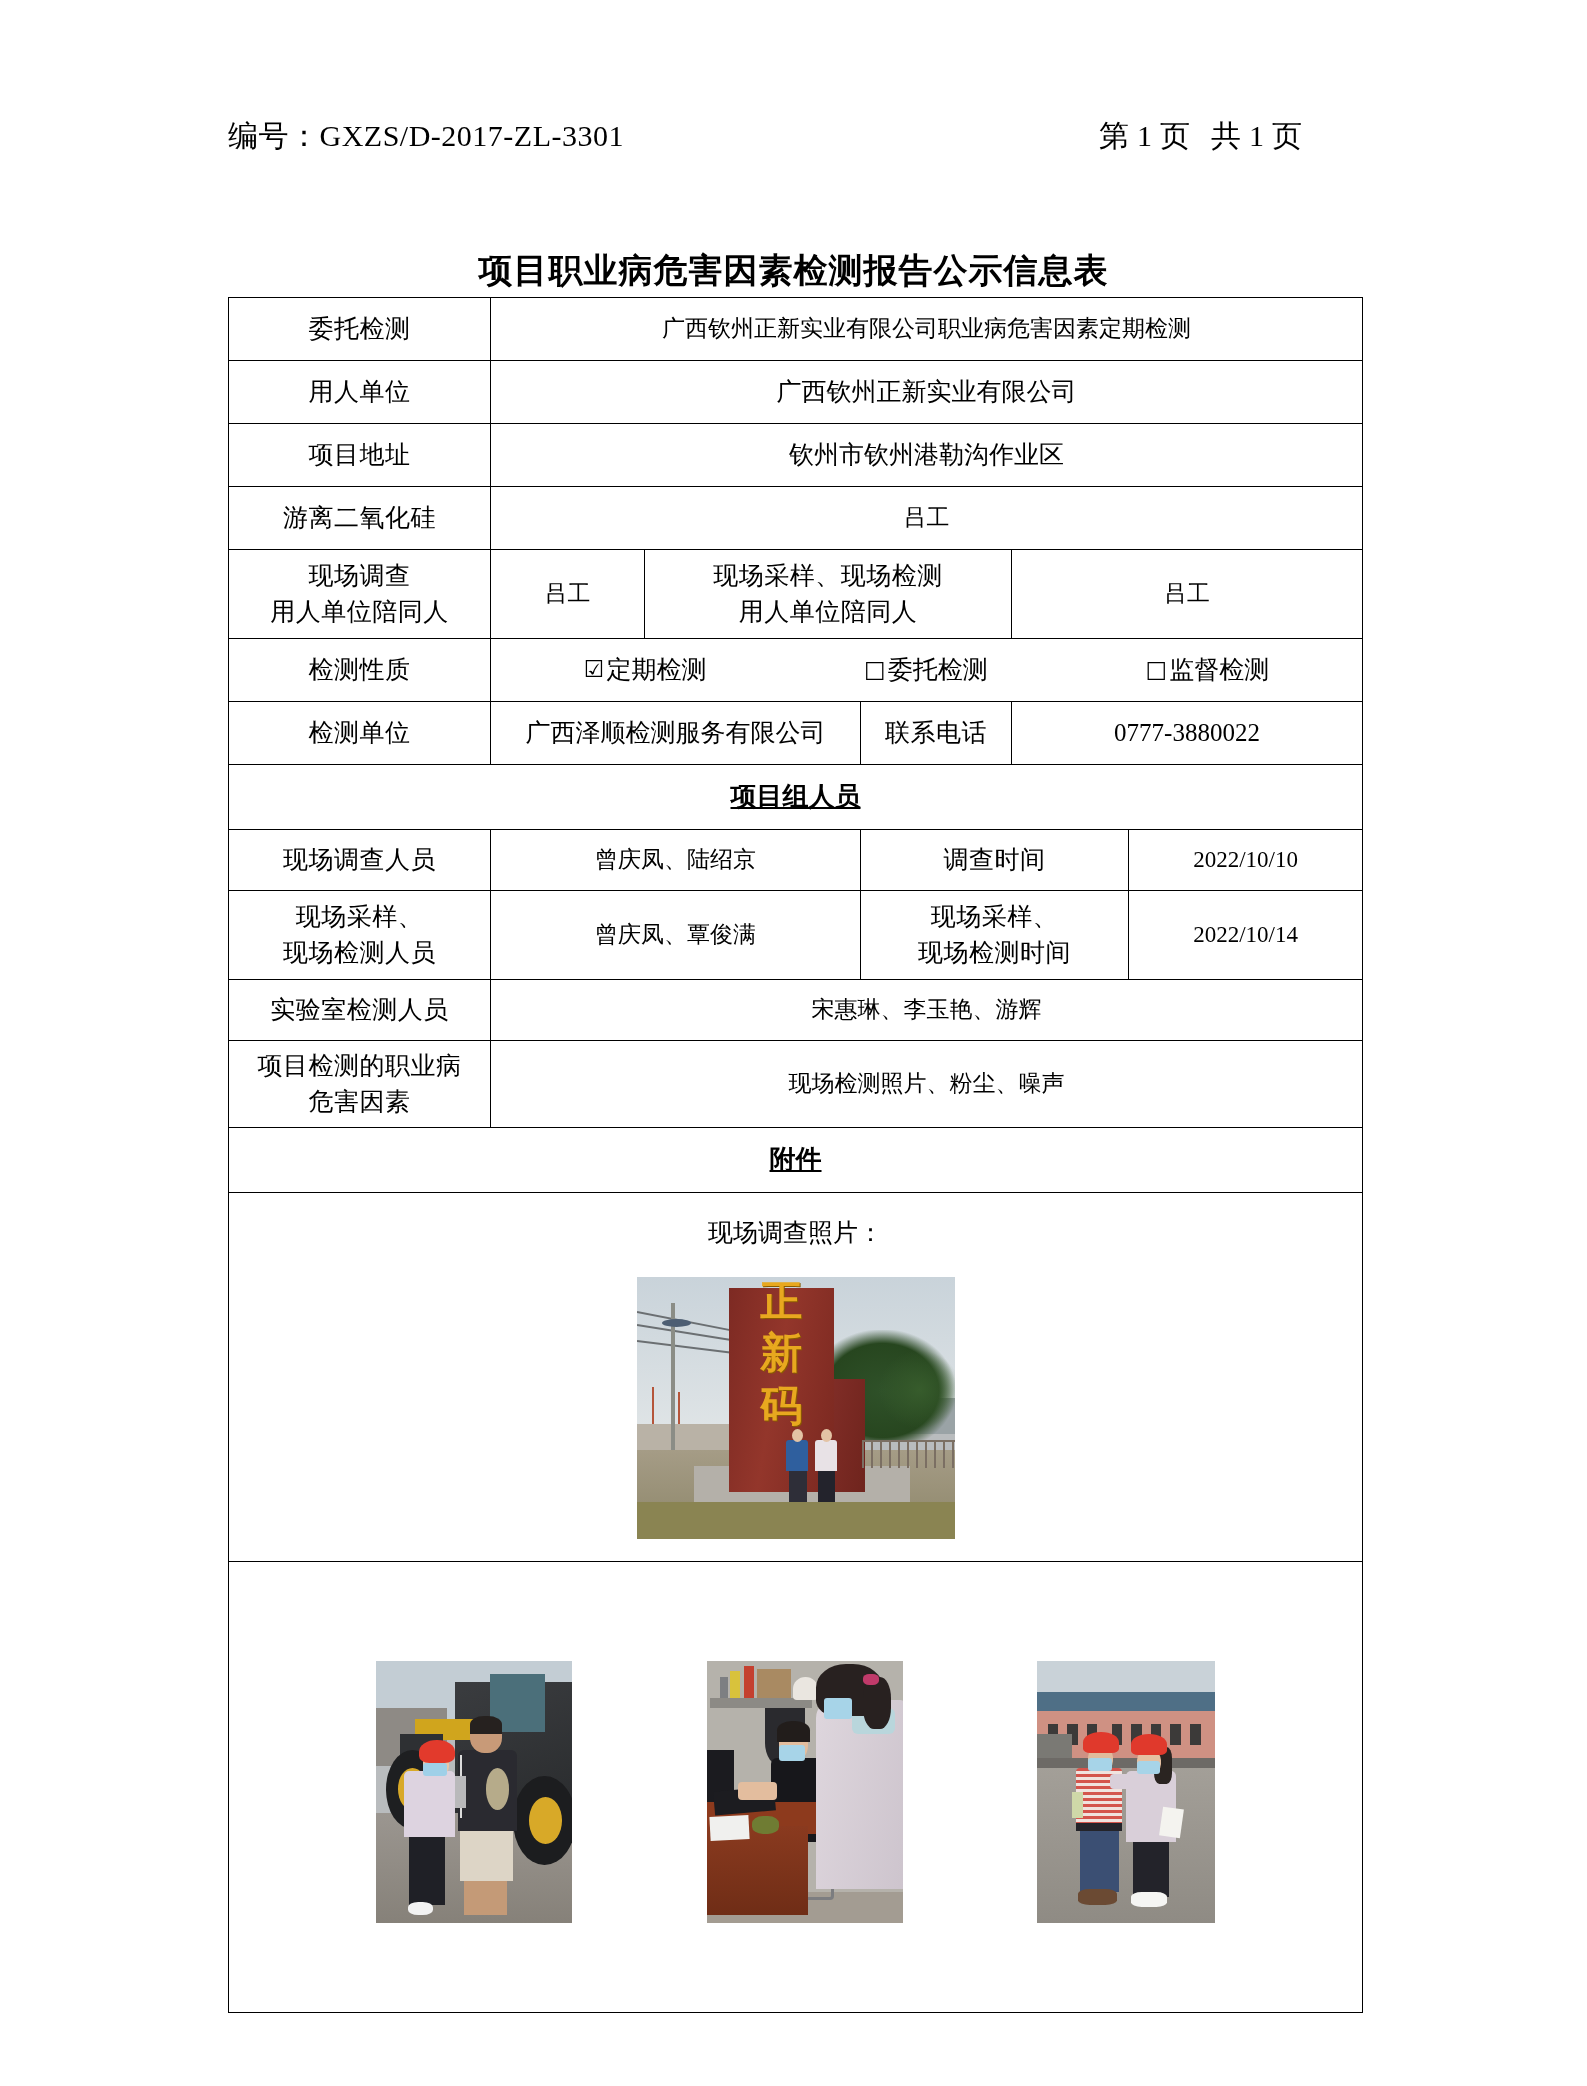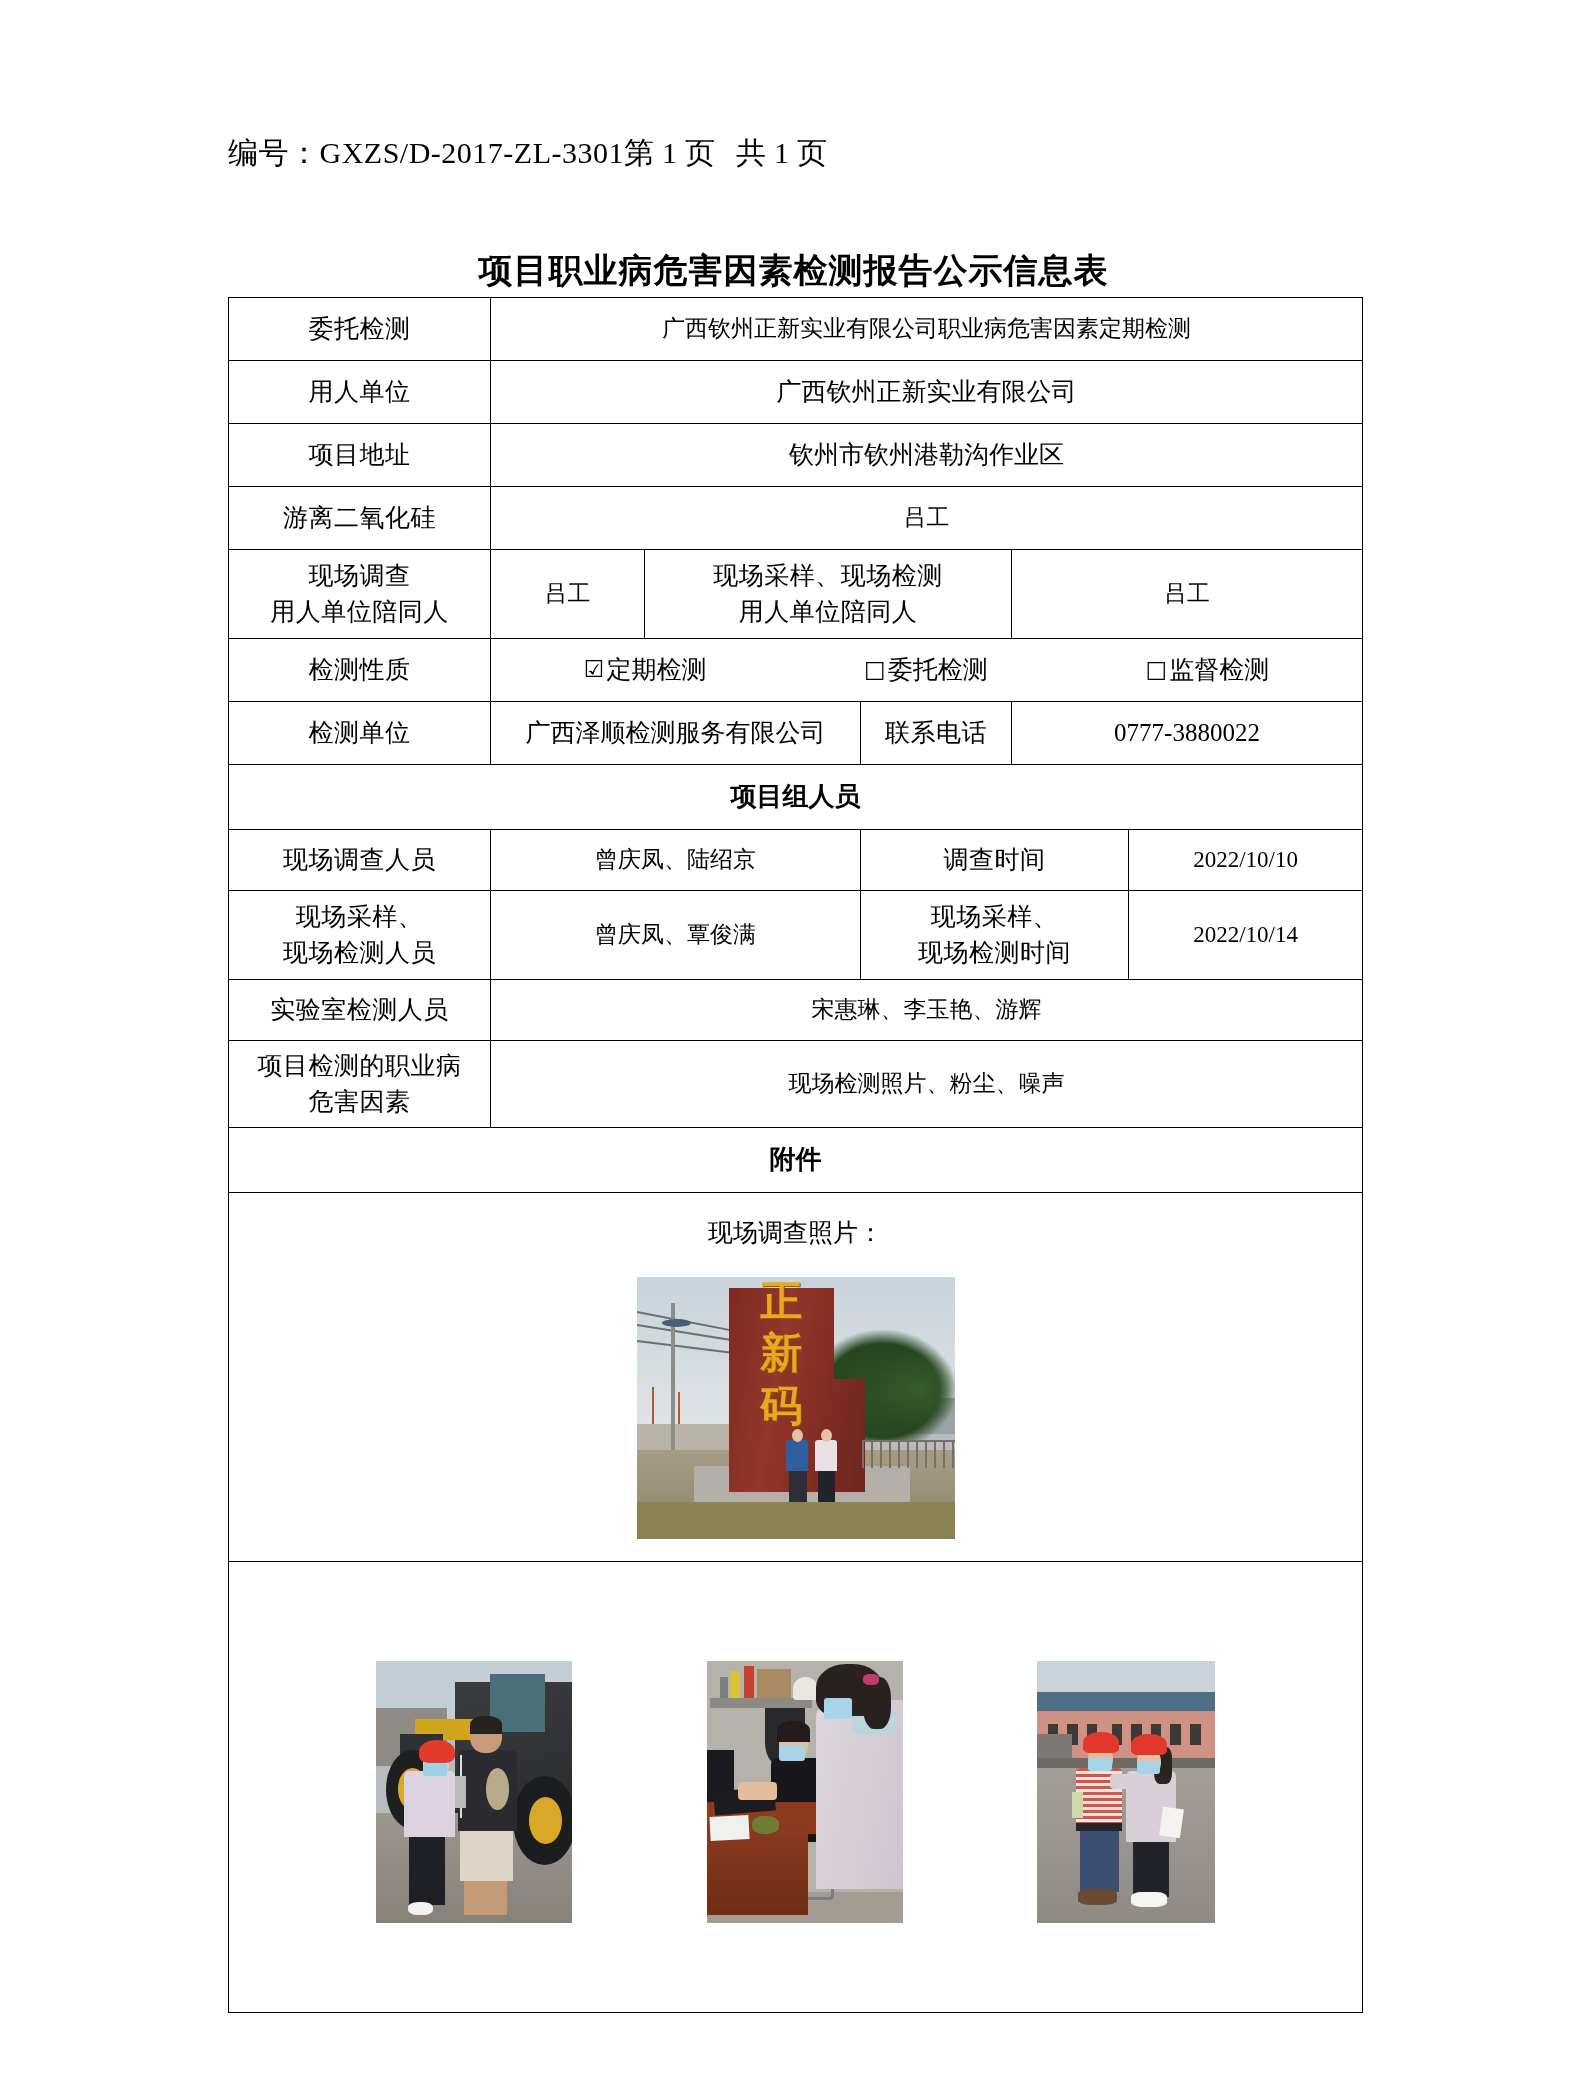--- a/index.html
+++ b/index.html
@@ -19,25 +19,25 @@
   .page {
     position: relative;
     width: 1587px;
     height: 2086px;
     box-sizing: border-box;
   }
 
   
   .hdr {
     position: absolute;
-    top: 135px;
+    top: 118px;
     left: 228px;
     width: 1134px;
     display: flex;
-    justify-content: flex-start;
+    justify-content: space-between;
     align-items: baseline;
     font-size: 30px;
     line-height: 1.2;
   }
   .hdr-left { white-space: nowrap; letter-spacing: 0.5px; }
   .hdr-right { white-space: nowrap; letter-spacing: 2px; padding-right: 58px; }
   .hdr-right .num { font-family: "Liberation Serif", serif; padding: 0 6px; }
 
   
   .doc-title {
@@ -80,20 +80,21 @@
   }
   td.val-big {
     font-size: 25px;
   }
   td.sec {
     text-align: left;
     font-size: 26px;
     font-weight: 700;
     padding-left: 16px;
     height: 54px;
+    text-decoration: underline;
   }
   td.attach-label {
     text-align: left;
     font-size: 25px;
     padding-left: 16px;
     vertical-align: top;
     padding-top: 12px;
   }
   .r1 { height: 52px; }
   .r2 { height: 50px; }

